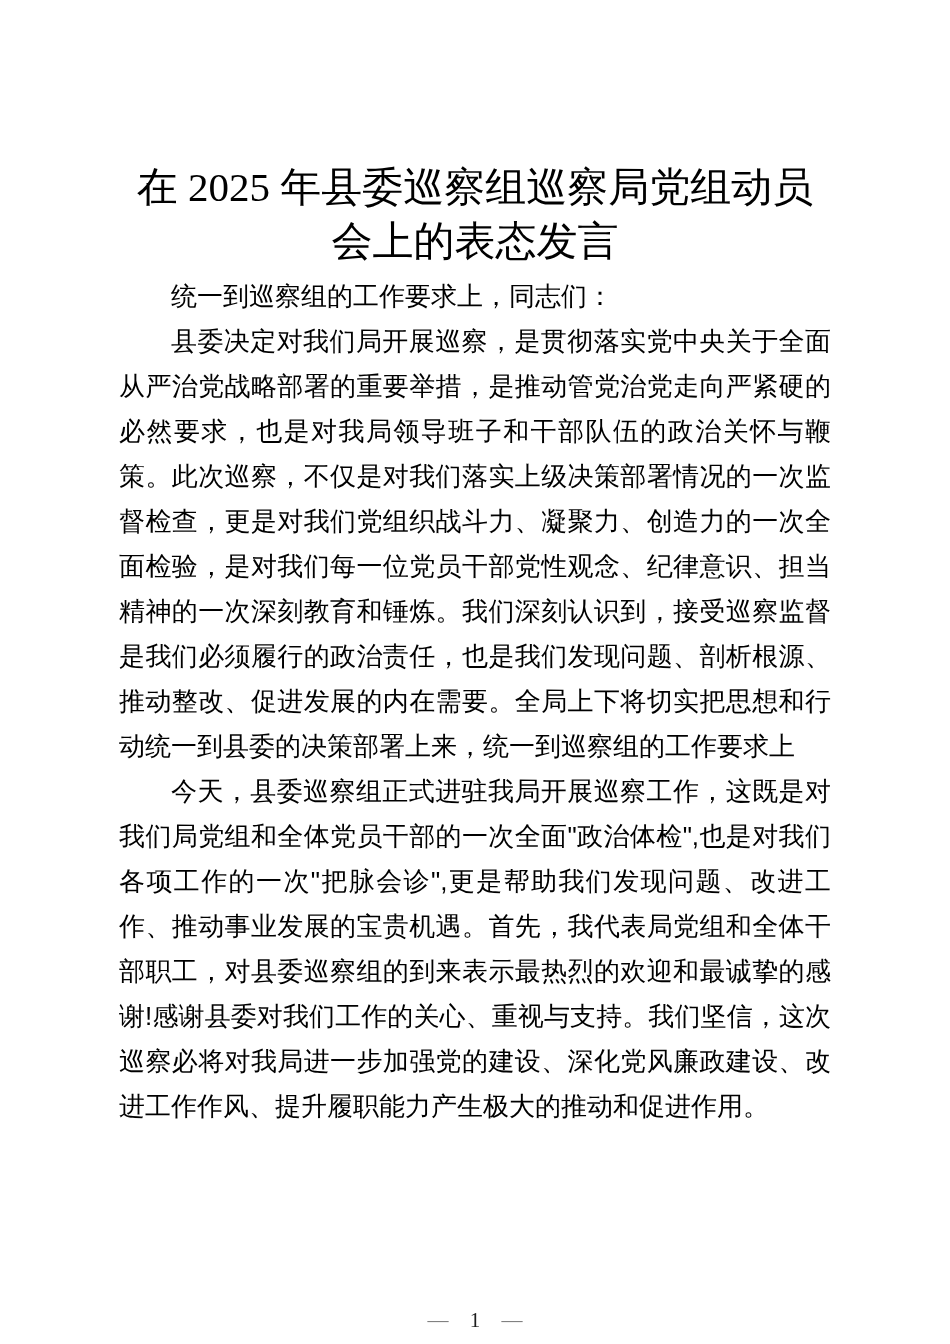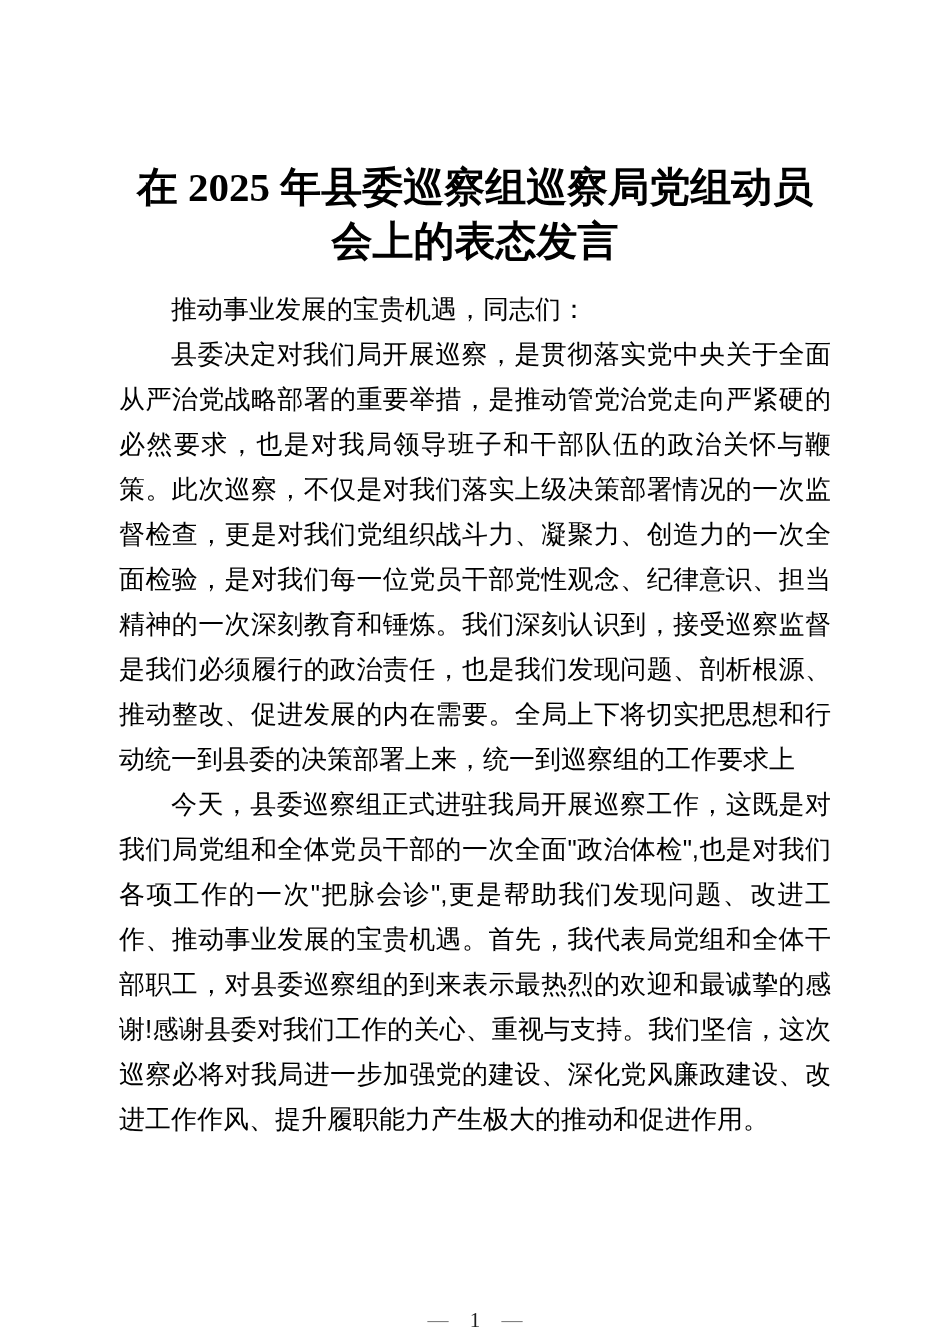--- a/index.html
+++ b/index.html
@@ -13,23 +13,23 @@
     width: 950px;
     height: 1344px;
     margin: 0 auto;
     background: #ffffff;
     overflow: hidden;
     font-family: "Liberation Sans", "DejaVu Sans", sans-serif;
     color: #000000;
   }
 
   .doc-title {
-    margin: 160px 118px 19px 118px;
+    margin: 160px 118px 6px 118px;
     font-family: "Liberation Serif", "DejaVu Serif", serif;
-    font-weight: bold;
+    font-weight: normal;
     font-size: 41px;
     line-height: 54px;
     text-align: center;
     color: #000000;
     letter-spacing: 0;
   }
 
   .doc-body {
     margin: 0 119px;
     width: 712px;
@@ -67,21 +67,21 @@
   }
 </style>
 </head>
 <body>
 
 <div class="page">
 
   <h1 class="doc-title">在 2025 年县委巡察组巡察局党组动员会上的表态发言</h1>
 
   <div class="doc-body">
-    <p class="para">推动事业发展的宝贵机遇，同志们：</p>
+    <p class="para">统一到巡察组的工作要求上，同志们：</p>
     <p class="para">县委决定对我们局开展巡察，是贯彻落实党中央关于全面从严治党战略部署的重要举措，是推动管党治党走向严紧硬的必然要求，也是对我局领导班子和干部队伍的政治关怀与鞭策。此次巡察，不仅是对我们落实上级决策部署情况的一次监督检查，更是对我们党组织战斗力、凝聚力、创造力的一次全面检验，是对我们每一位党员干部党性观念、纪律意识、担当精神的一次深刻教育和锤炼。我们深刻认识到，接受巡察监督是我们必须履行的政治责任，也是我们发现问题、剖析根源、推动整改、促进发展的内在需要。全局上下将切实把思想和行动统一到县委的决策部署上来，统一到巡察组的工作要求上</p>
     <p class="para">今天，县委巡察组正式进驻我局开展巡察工作，这既是对我们局党组和全体党员干部的一次全面"政治体检",也是对我们各项工作的一次"把脉会诊",更是帮助我们发现问题、改进工作、推动事业发展的宝贵机遇。首先，我代表局党组和全体干部职工，对县委巡察组的到来表示最热烈的欢迎和最诚挚的感谢!感谢县委对我们工作的关心、重视与支持。我们坚信，这次巡察必将对我局进一步加强党的建设、深化党风廉政建设、改进工作作风、提升履职能力产生极大的推动和促进作用。</p>
   </div>
 
   <div class="page-footer">
     <span class="dash">—</span>
     <span class="page-num">1</span>
     <span class="dash">—</span>
   </div>
 

